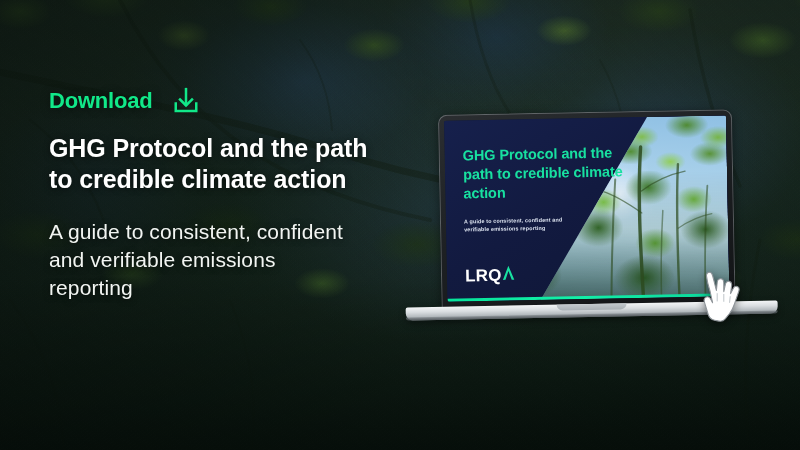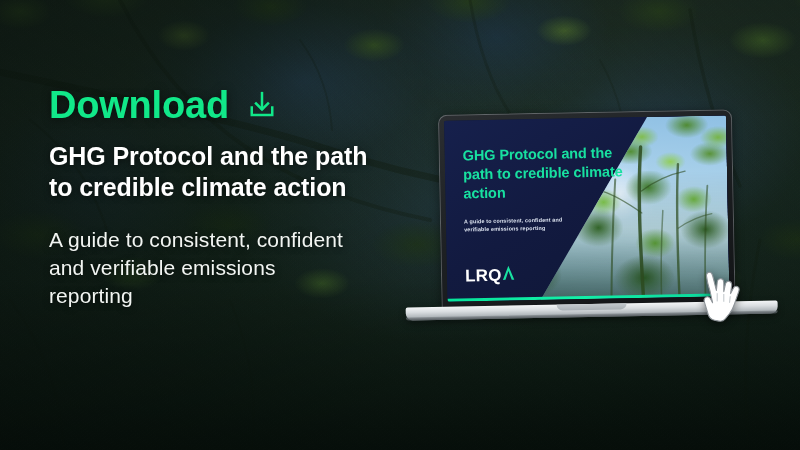--- a/index.html
+++ b/index.html
@@ -108,21 +108,21 @@
       repeating-linear-gradient(-38deg, rgba(255,255,255,.05) 0 1px, rgba(0,0,0,.06) 1px 3px);
   }
 
   
   .copy{
     position:absolute;left:49px;top:86px;width:360px;
     text-shadow:0 1px 6px rgba(0,0,0,.55);
   }
   .eyebrow-row{display:flex;align-items:center;gap:18px;margin-bottom:17px;}
   .eyebrow{
-    font-size:38px;font-weight:bold;letter-spacing:-.2px;line-height:1;
+    font-size:22px;font-weight:bold;letter-spacing:-.2px;line-height:1;
     color:#11e889;
     text-shadow:0 1px 8px rgba(0,0,0,.5);
   }
   .dl-icon{display:block;}
 
   .headline{
     font-size:25px;font-weight:bold;line-height:1.22;color:#ffffff;
     letter-spacing:-.1px;margin:0 0 24px 0;max-width:340px;
   }
   .subhead{

